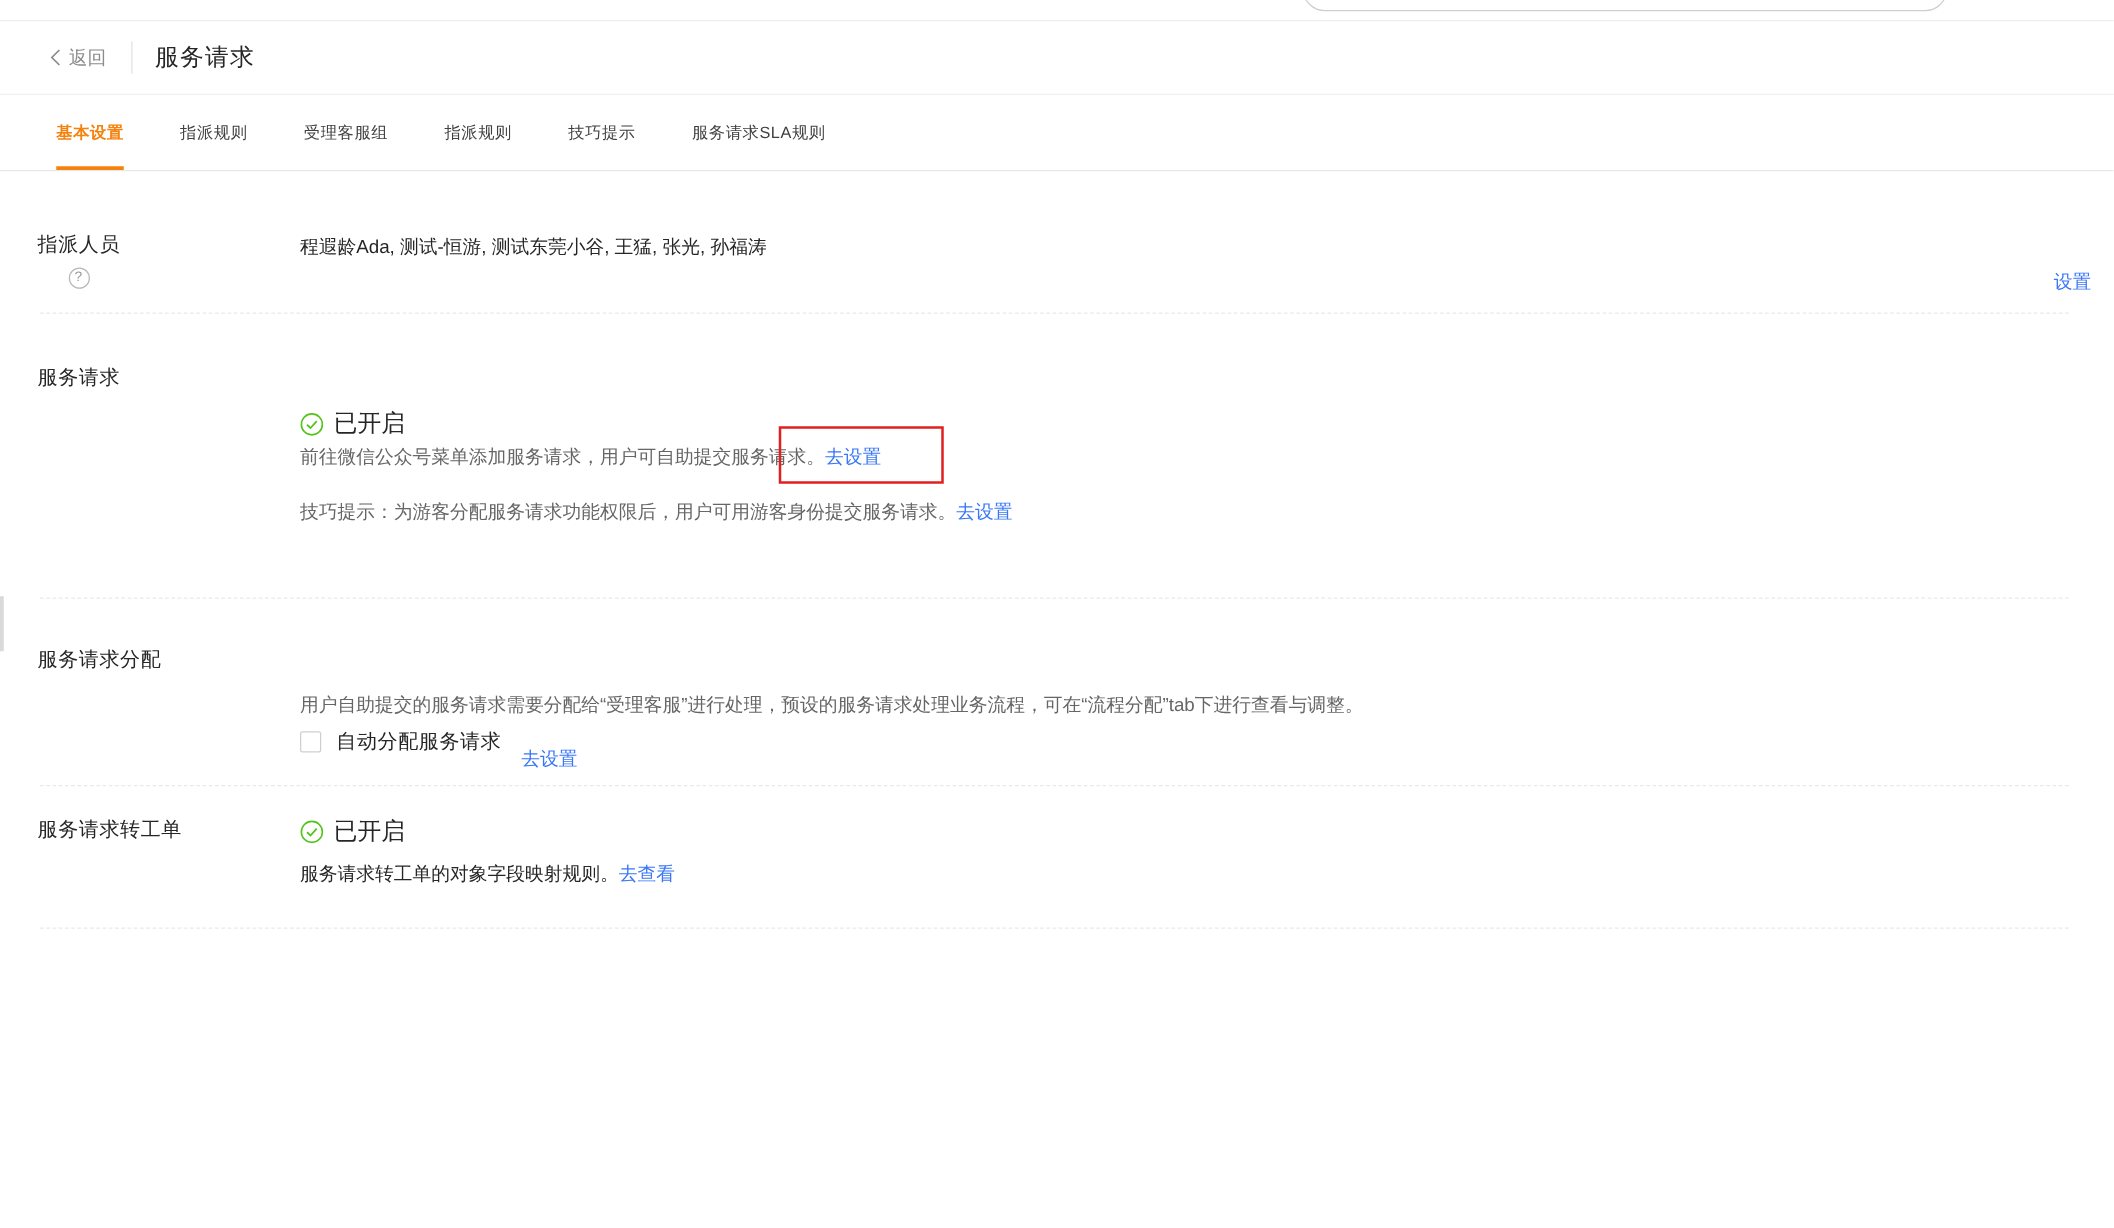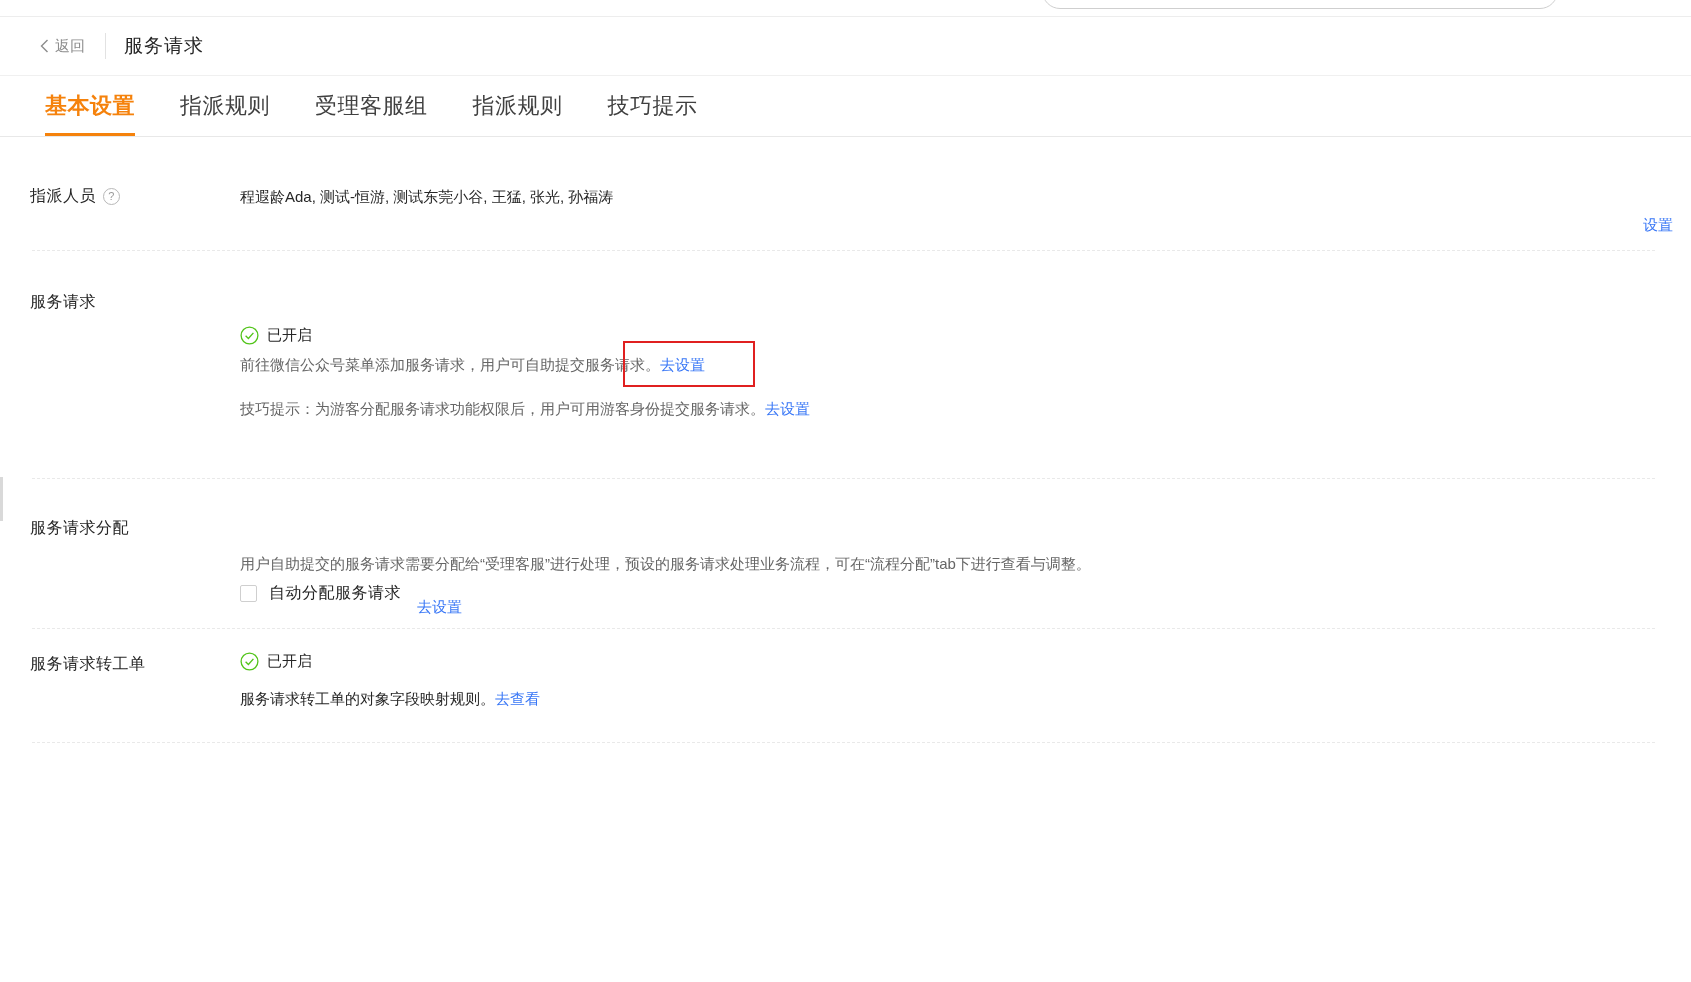--- a/index.html
+++ b/index.html
@@ -16,38 +16,38 @@
   
   .header { position:absolute; top:17px; left:0; right:0; height:59px; display:flex; align-items:center;
             border-bottom:1px solid #f0f0f0; padding-left:40px; }
   .back { display:flex; align-items:center; gap:6px; color:#8c8c8c; font-size:15px; cursor:pointer; }
   .vdiv { width:1px; height:26px; background:#e2e2e2; margin:0 18px 0 20px; }
   .page-title { font-size:19px; color:#262626; letter-spacing:1px; }
 
   
   .tabs { position:absolute; top:76px; left:0; right:0; height:61px; border-bottom:1px solid #e8e8e8;
           display:flex; gap:45px; padding-left:45px; }
-  .tab { font-size:22px; color:#404040; display:flex; align-items:center; height:100%;
+  .tab { font-size:13px; color:#404040; display:flex; align-items:center; height:100%;
          position:relative; cursor:pointer; letter-spacing:0.5px; }
   .tab.active { color:#f5820c; font-weight:bold; }
   .tab.active::after { content:""; position:absolute; left:0; right:0; bottom:0; height:3px; background:#f5820c; }
 
   
   .hdiv { position:absolute; left:32px; right:36px; border-top:1px dashed #e9e9e9; }
 
   .sec-label { position:absolute; left:30px; font-size:16px; color:#262626; display:flex; align-items:center; gap:7px; letter-spacing:0.5px; }
   .content { position:absolute; left:240px; font-size:15px; }
   .muted { color:#666; }
   .dark { color:#262626; }
   a.lnk { color:#3977f6; text-decoration:none; cursor:pointer;margin-top:28px; }
 
   .help-ic { width:17px; height:17px; border:1px solid #b8b8b8; border-radius:50%; color:#9a9a9a;
              font-size:11px; line-height:15px; text-align:center; display:inline-block; }
 
-  .status-row { display:flex; align-items:center; gap:8px; font-size:15px; color:#262626; }
+  .status-row { display:flex; align-items:center; gap:8px; font-size:19px; color:#262626; }
 
   .right-action { position:absolute; right:18px; font-size:15px; }
 
   
   .redbox-wrap { position:relative; display:inline-block; }
   .redbox { position:absolute; left:-37px; right:-50px; top:-15px; bottom:-12px;
             border:2px solid #e02020; pointer-events:none; }
 
   
   .chk-row { display:flex; align-items:center; }
@@ -76,23 +76,24 @@
   <div class="vdiv"></div>
   <div class="page-title">服务请求</div>
 </div>
 
 <div class="tabs">
   <div class="tab active">基本设置</div>
   <div class="tab">指派规则</div>
   <div class="tab">受理客服组</div>
   <div class="tab">指派规则</div>
   <div class="tab">技巧提示</div>
+  <div class="tab">服务请求SLA规则</div>
 </div>
 
-<div class="sec-label" style="top:186px;">
+<div class="sec-label" style="top:186px;flex-direction:column;">
   <span>指派人员</span>
   <span class="help-ic">?</span>
 </div>
 <div class="content dark" style="top:188px;">程遐龄Ada, 测试-恒游, 测试东莞小谷, 王猛, 张光, 孙福涛</div>
 <a class="lnk right-action" style="top:188px;">设置</a>
 
 <div class="hdiv" style="top:250px;"></div>
 
 <div class="sec-label" style="top:292px;">
   <span>服务请求</span>

